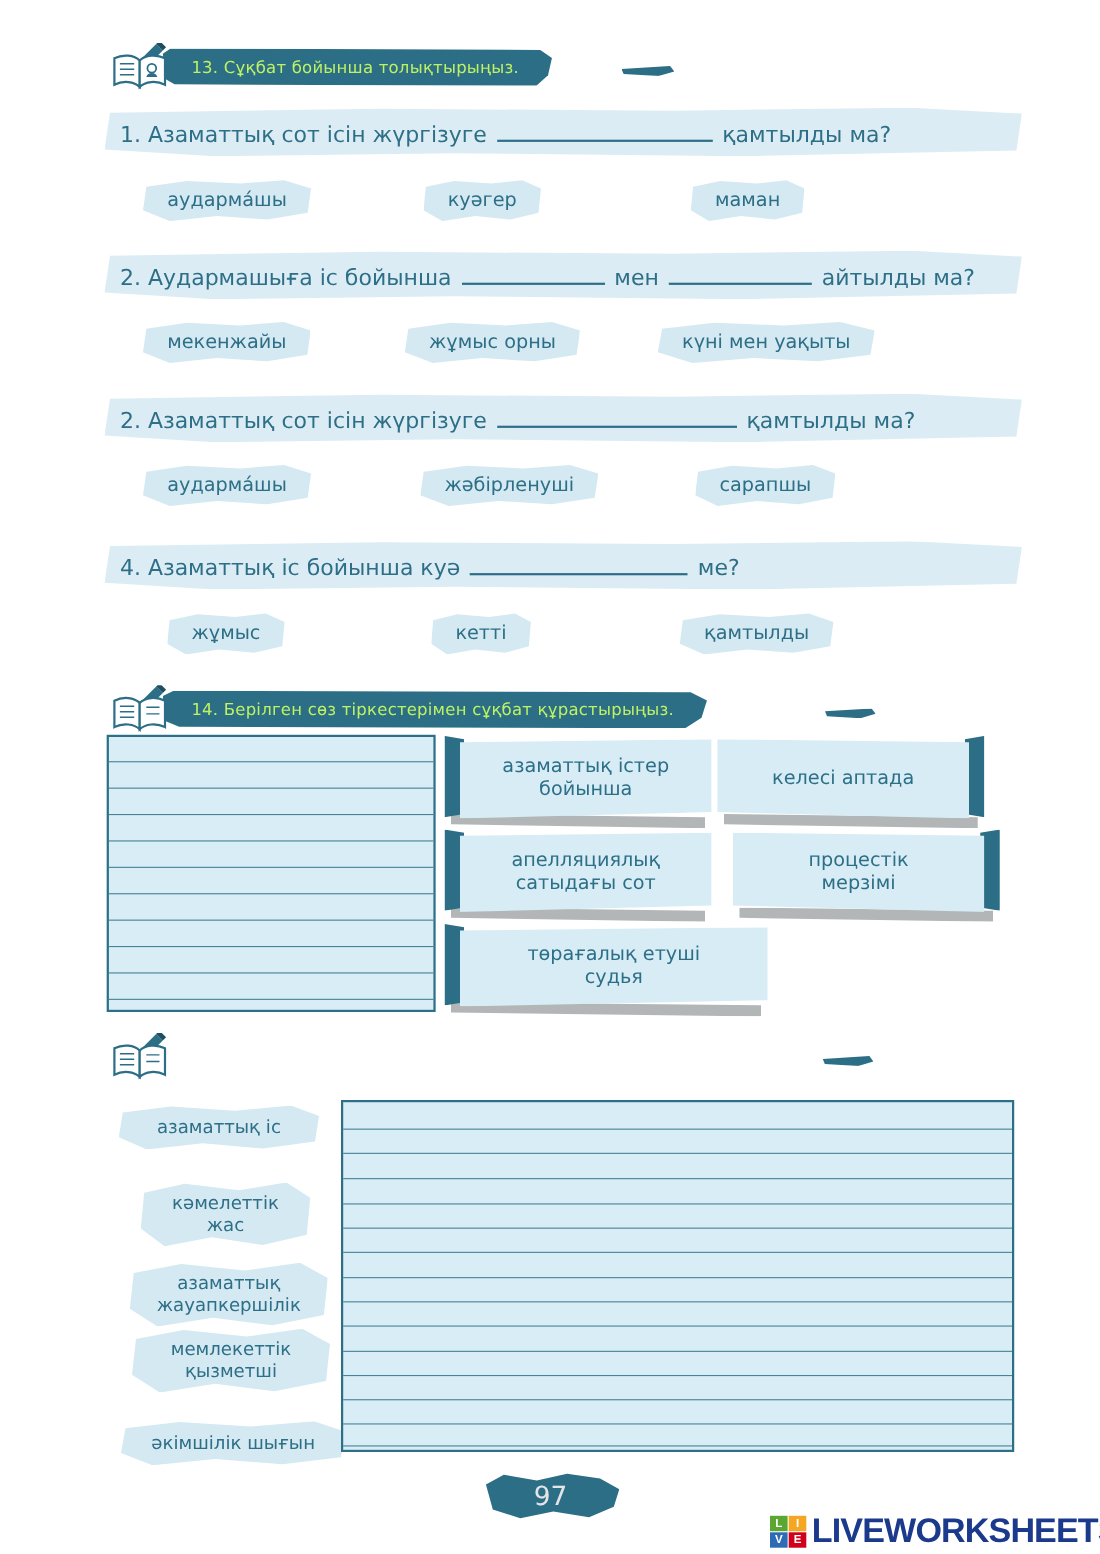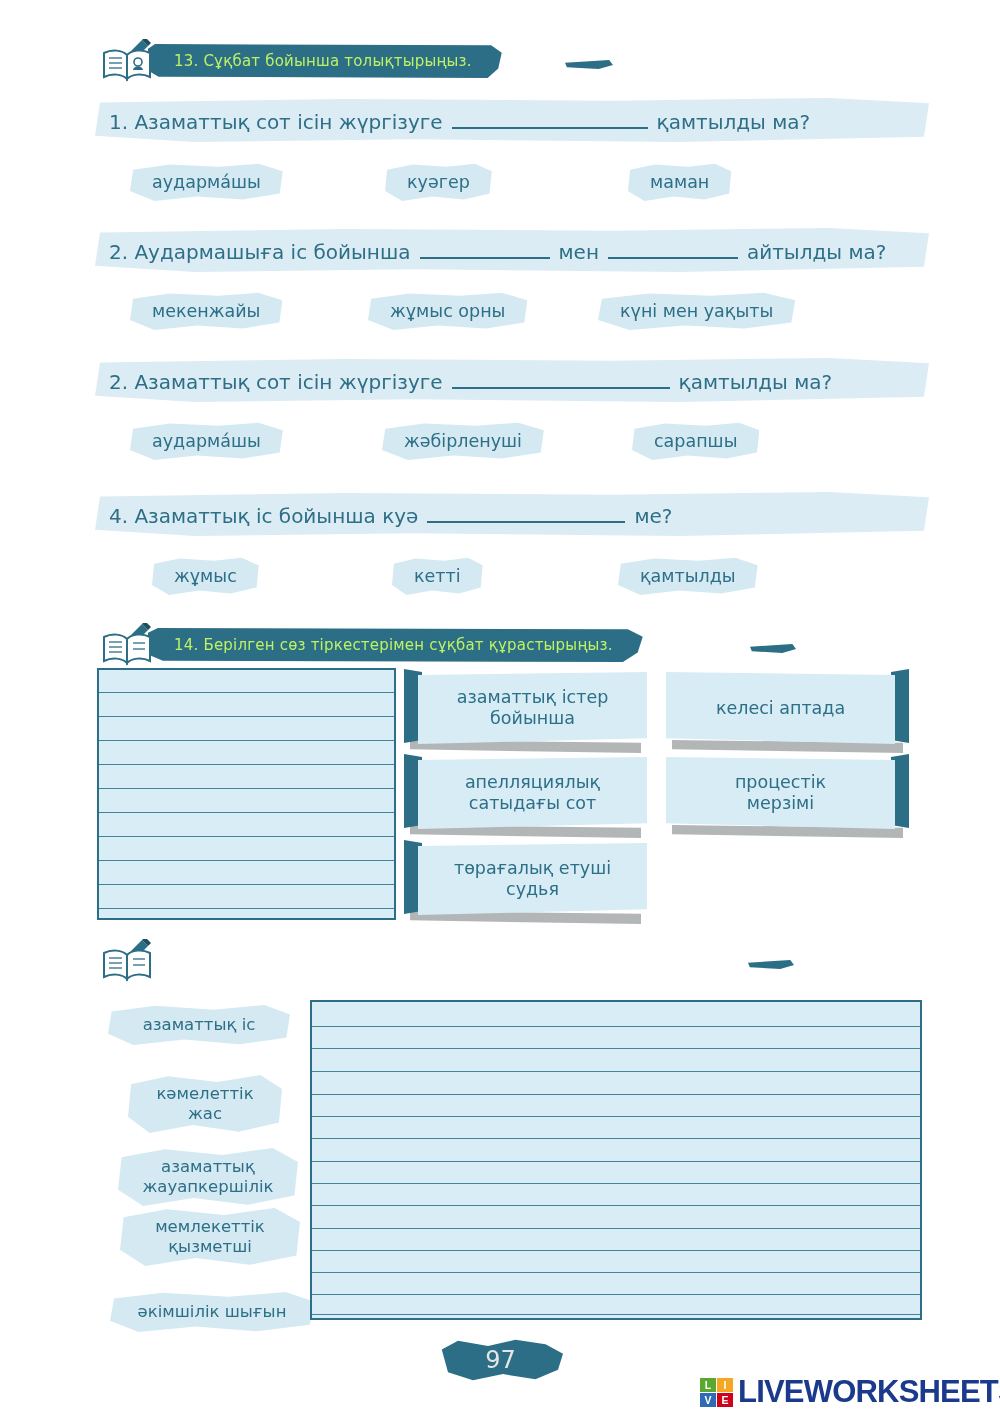--- a/index.html
+++ b/index.html
@@ -222,36 +222,36 @@
     <div class="rule" style="top:190px;"></div>
     <div class="rule" style="top:214px;"></div>
     <div class="rule" style="top:238px;"></div>
   </div>
 
   <div class="card left" style="left:404px;top:672px;width:243px;">
     <span class="shadow"></span>
     <span class="tab"></span>
     <span class="face">азаматтық істер<br>бойынша</span>
   </div>
-  <div class="card right" style="left:666px;top:672px;width:243px;text-decoration:underline;">
+  <div class="card right" style="left:652px;top:672px;width:243px;text-decoration:underline;">
     <span class="shadow"></span>
     <span class="tab"></span>
     <span class="face">келесі аптада</span>
   </div>
   <div class="card left" style="left:404px;top:757px;width:243px;">
     <span class="shadow"></span>
     <span class="tab"></span>
     <span class="face">апелляциялық<br>сатыдағы сот</span>
   </div>
   <div class="card right" style="left:666px;top:757px;width:243px;">
     <span class="shadow"></span>
     <span class="tab"></span>
     <span class="face">процестік<br>мерзімі</span>
   </div>
-  <div class="card left" style="left:404px;top:843px;width:243px;">
+  <div class="card left" style="left:404px;top:843px;width:294px;">
     <span class="shadow"></span>
     <span class="tab"></span>
     <span class="face">төрағалық етуші<br>судья</span>
   </div>
 
   <div class="sec-head" style="left:100px;top:938px;">
     <span class="book-icon">
       <svg viewBox="0 0 56 44" width="56" height="44">
         <path d="M27 16 L42 1 L48 7 L33 22 Z" fill="#2b6e86"></path>
         <path d="M42 1 L48 7 L51 4 L45 -2 Z" fill="#1d4f61"></path>

